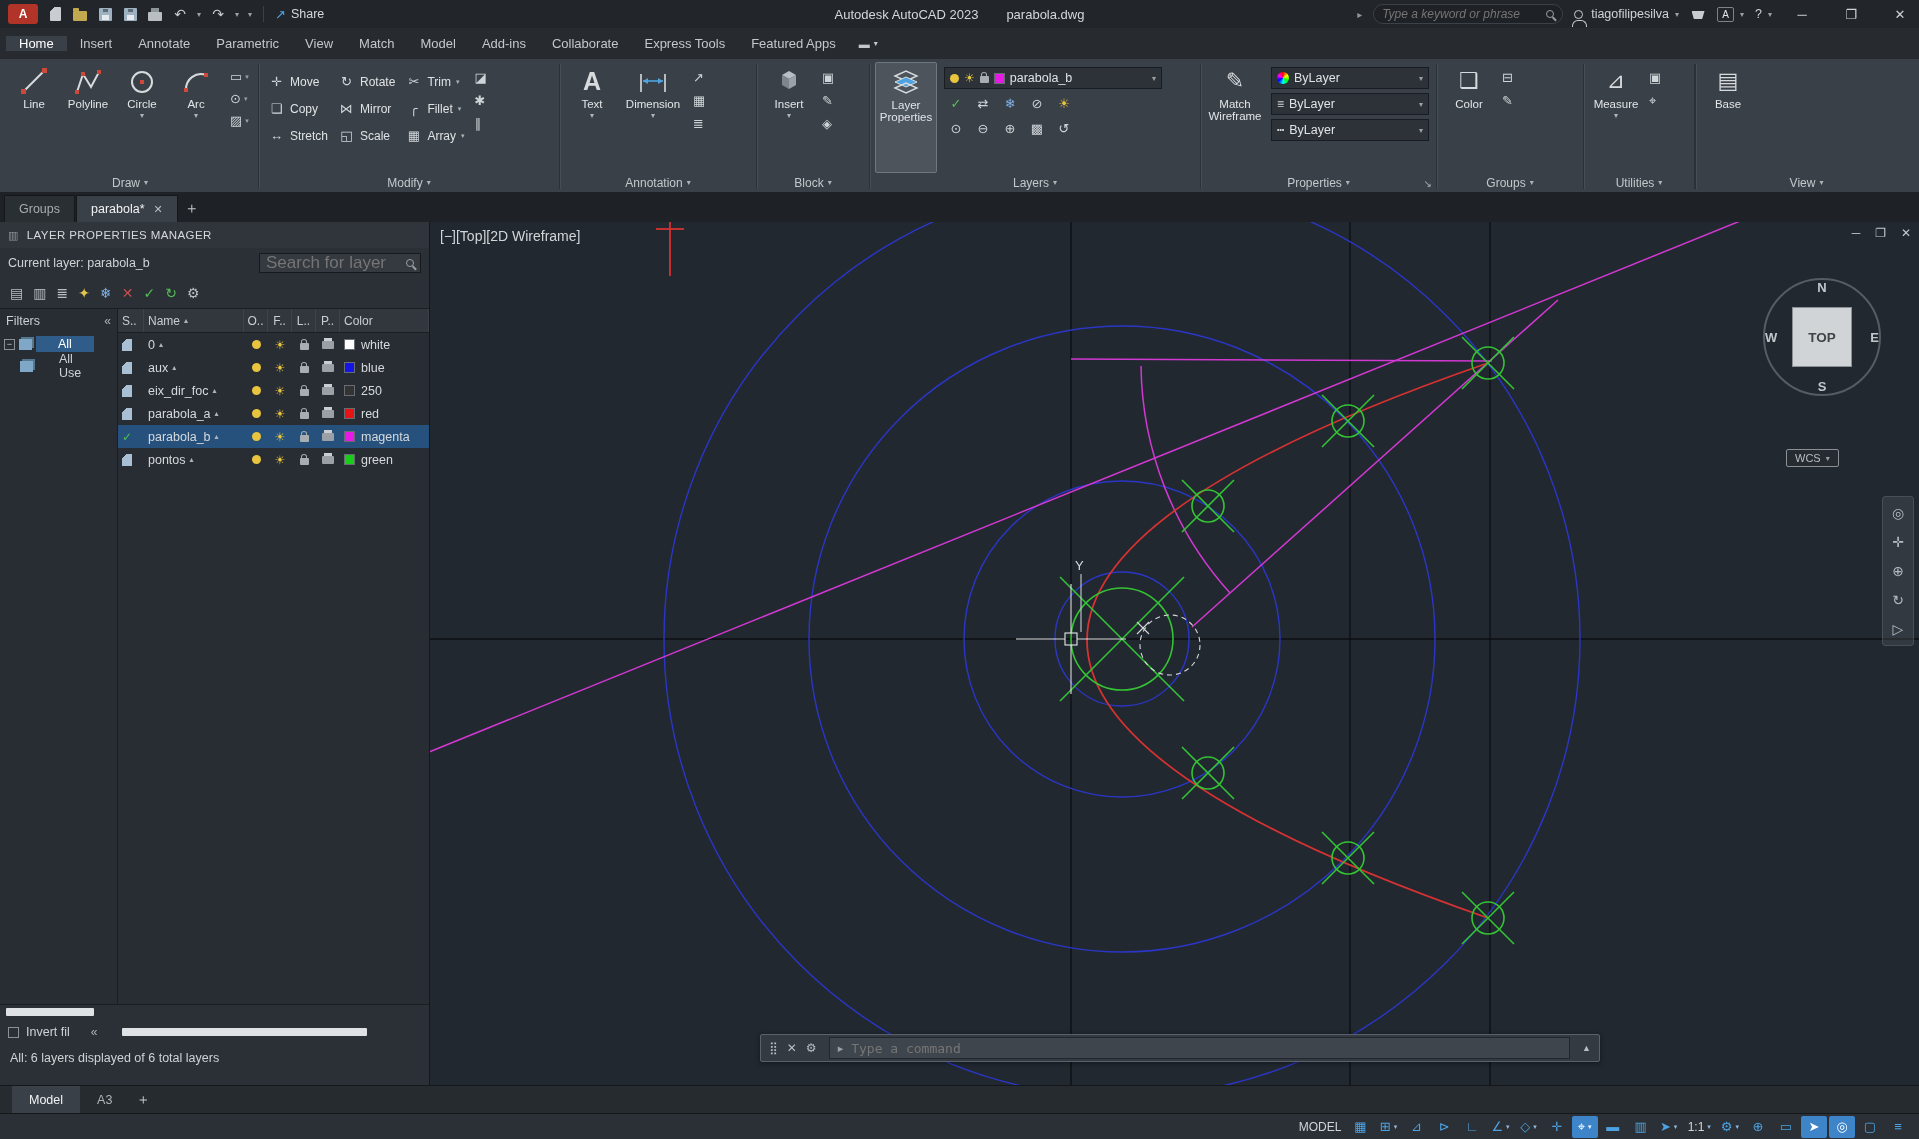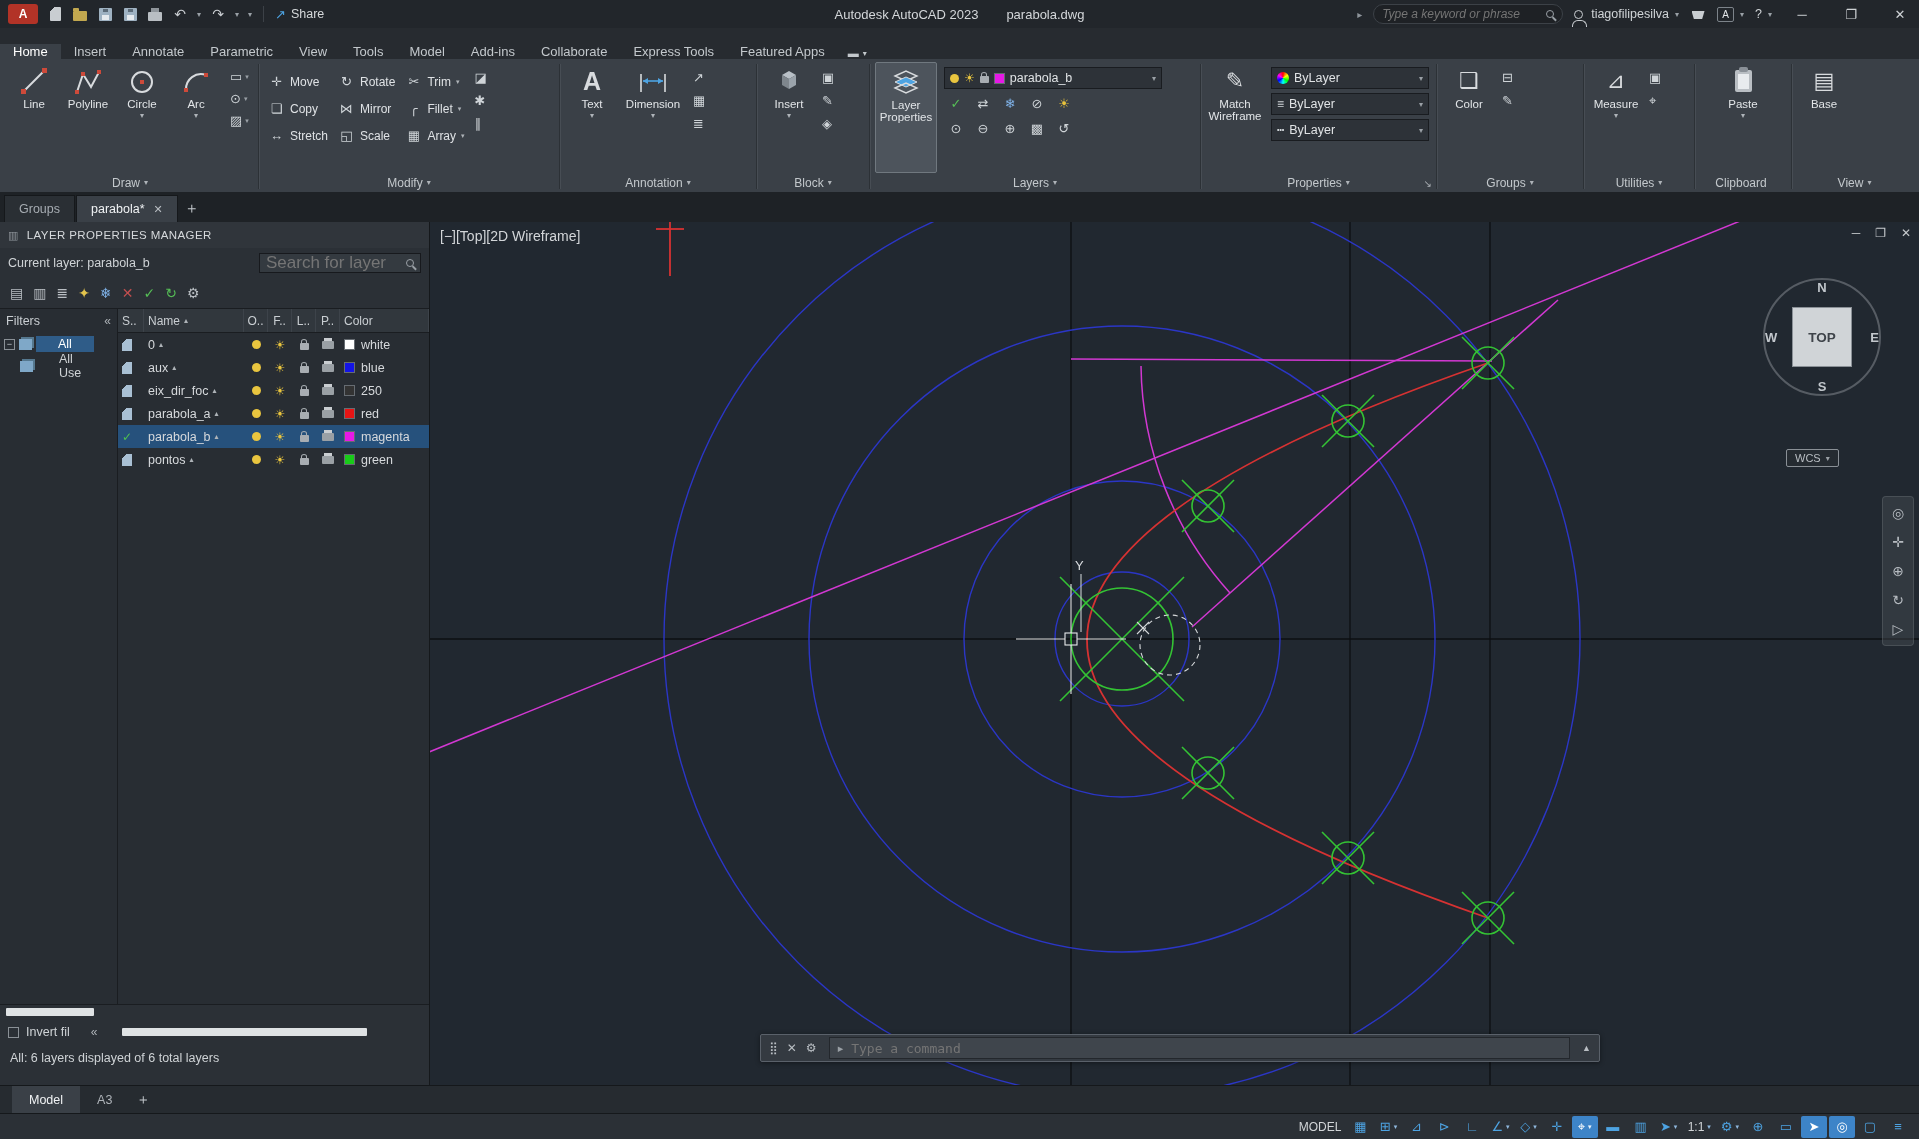--- a/index.html
+++ b/index.html
@@ -32,21 +32,21 @@
   .magnifier{width:8px;height:8px;border:1.5px solid #9aa0a6;border-radius:50%;position:relative;flex:none}
   .magnifier::after{content:"";position:absolute;width:5px;height:1.5px;background:#9aa0a6;right:-4px;bottom:-2px;transform:rotate(45deg)}
   .person{width:9px;height:9px;border:1.5px solid #c9cdd1;border-radius:50%;position:relative;margin-right:2px}
   .person::after{content:"";position:absolute;left:-3px;top:9px;width:13px;height:6px;border:1.5px solid #c9cdd1;border-bottom:none;border-radius:6px 6px 0 0}
   .user{display:flex;align-items:center;gap:6px;color:#d0d4d7}
   .icon-cart{width:13px;height:8px;background:#c9cdd1;clip-path:polygon(0 0,100% 0,82% 100%,18% 100%);position:relative;margin-top:2px}
   .appA{width:17px;height:15px;border:1px solid #7c838a;border-radius:2px;display:flex;align-items:center;justify-content:center;font-size:10px;color:#e2e5e8}
   .winbtn{width:38px;height:28px;display:flex;align-items:center;justify-content:center;color:#cfd3d6;font-size:13px}
 
   
-  .rtabs{height:31px;background:#272b30;display:flex;align-items:flex-end;flex:none}
+  .rtabs{height:31px;background:#272b30;display:flex;align-items:center;padding-left:6px;flex:none}
   .rtab{padding:0 13px;font-size:13px;color:#c3c8cc;display:flex;align-items:center}
   .rtab.active{background:#3a4047;color:#fff}
   .rtabs-extra{display:flex;align-items:center;gap:4px;color:#c3c8cc;padding:0 10px;font-size:11px}
 
   
   .ribbon{height:133px;background:#3a4047;display:flex;padding:0 2px;flex:none}
   .panel{display:flex;flex-direction:column;flex:none}
   .panel-body{flex:1;display:flex;padding:3px 5px 0}
   .panel-label{height:19px;font-size:12px;color:#c3c8cc;display:flex;align-items:center;justify-content:center;gap:4px}
   .panel-label::after{content:"▾";font-size:8px;color:#aeb3b8}
@@ -246,21 +246,21 @@
         <div class="rtab">
           <span>Annotate</span>
         </div>
         <div class="rtab">
           <span>Parametric</span>
         </div>
         <div class="rtab">
           <span>View</span>
         </div>
         <div class="rtab">
-          <span>Tools</span>
+          <span>Match</span>
         </div>
         <div class="rtab">
           <span>Model</span>
         </div>
         <div class="rtab">
           <span>Add-ins</span>
         </div>
         <div class="rtab">
           <span>Collaborate</span>
         </div>
@@ -558,33 +558,20 @@
             <span><span>▣</span></span>
             <span><span>⌖</span></span>
           </div>
       </div>
       <div class="panel-label">
           <span>Utilities</span>
         </div>
     </div>
     <div class="psep"></div>
 
-    <div class="panel" style="width:96px">
-      <div class="panel-body" style="justify-content:center">
-        <div class="bigbtn has-caret">
-          <span style="height:30px;display:flex;align-items:center">
-              <span class="clipboard-shape"></span>
-            </span>
-          <span class="blabel">Paste</span>
-        </div>
-      </div>
-      <div class="panel-label no-caret">
-          <span>Clipboard</span>
-        </div>
-    </div>
     <div class="psep"></div>
 
     <div class="panel" style="flex:1">
       <div class="panel-body">
         <div class="bigbtn">
           <span class="big-glyph">▤</span>
           <span class="blabel">Base</span>
         </div>
       </div>
       <div class="panel-label">

